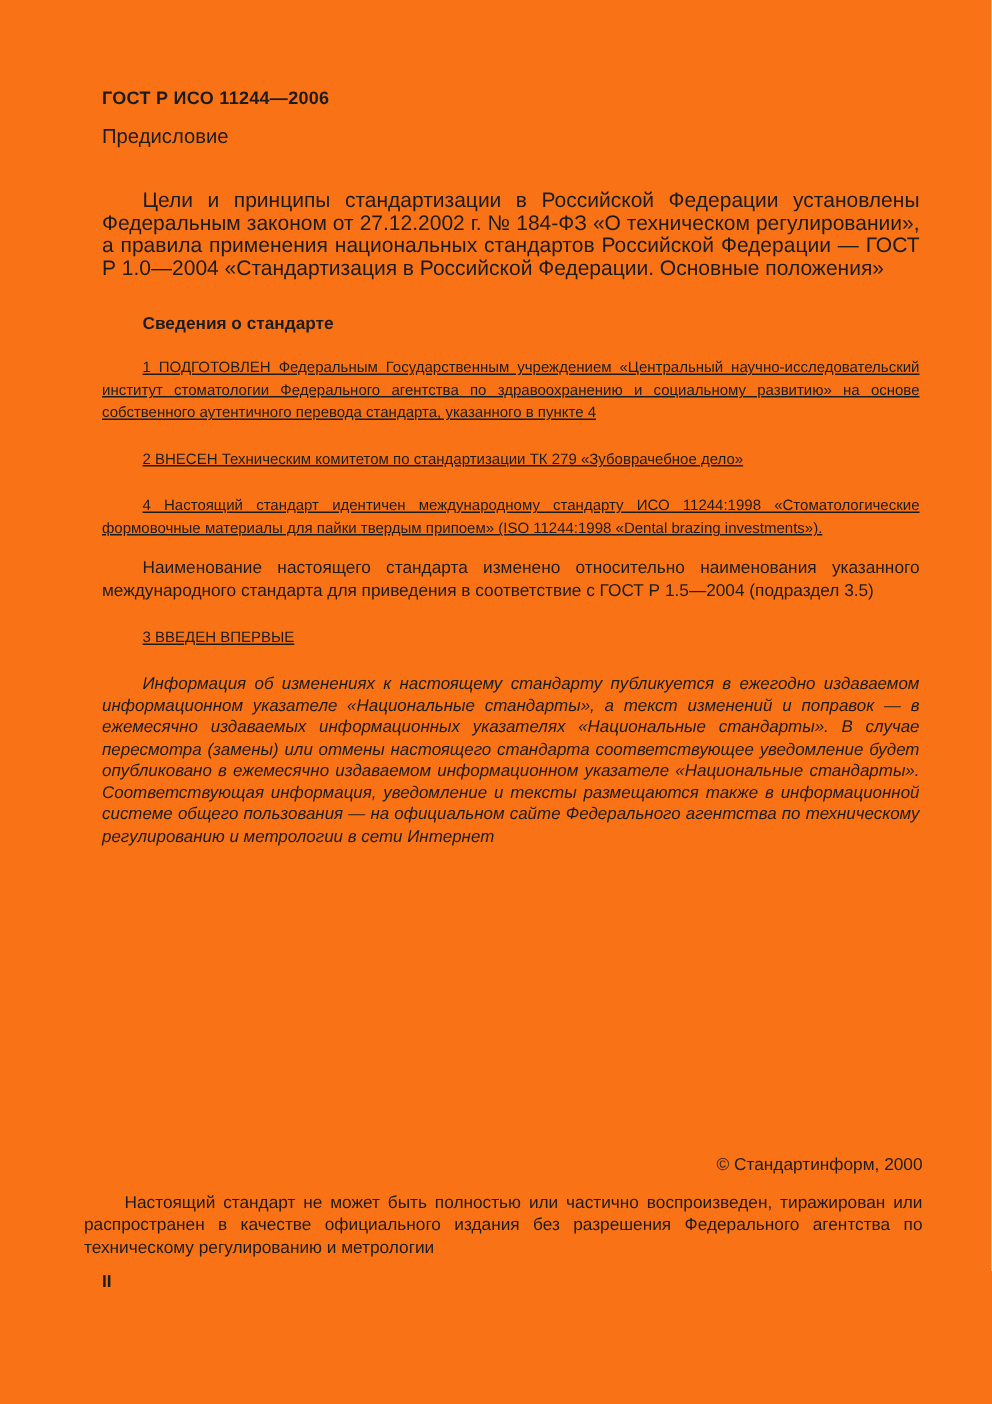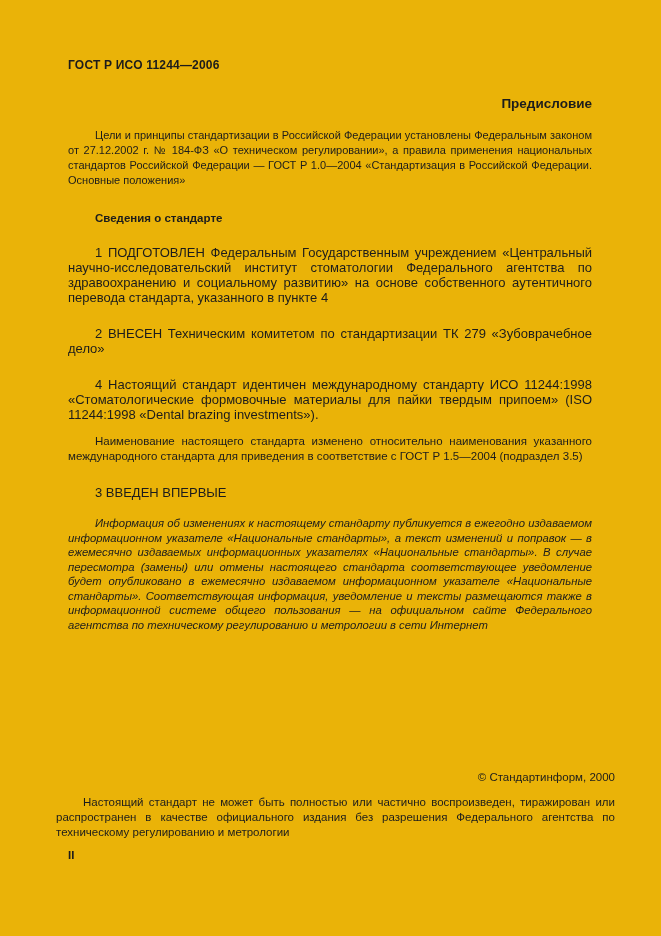--- a/index.html
+++ b/index.html
@@ -5,54 +5,55 @@
   * { margin: 0; padding: 0; box-sizing: border-box; }
   html, body { background: #ffffff; }
   body {
     font-family: "Liberation Sans", sans-serif;
     color: #1c1c1c;
   }
   .page {
     position: relative;
     width: 661px;
     height: 936px;
-    background: #eab308;
-    padding: 58px 69px 0 68px;
+    background: #f97316;
+    padding: 58px 48px 0 68px;
     overflow: hidden;
   }
   .doc-code {
     font-size: 12px;
     font-weight: bold;
     letter-spacing: 0.2px;
   }
   .doc-title {
-    margin-top: 24px;
-    text-align: right;
+    margin-top: 11px;
+    text-align: left;
     font-size: 13.5px;
-    font-weight: bold;
+    font-weight: normal;
   }
   p.body-par {
-    margin-top: 17px;
-    font-size: 11px;
+    margin-top: 28px;
+    font-size: 14px;
     line-height: 15px;
     text-align: justify;
     text-indent: 27px;
   }
   .subhead {
     margin-top: 24px;
     font-size: 11.5px;
     font-weight: bold;
     text-indent: 27px;
   }
   p.item {
-    margin-top: 21px;
-    font-size: 13px;
+    margin-top: 16px;
+    font-size: 10px;
     line-height: 15px;
     text-align: justify;
     text-indent: 27px;
+    text-decoration: underline;
   }
   p.item-cont {
     margin-top: 12px;
     font-size: 11.5px;
     line-height: 15px;
     text-align: justify;
     text-indent: 27px;
   }
   p.note-italic {
     margin-top: 16px;

